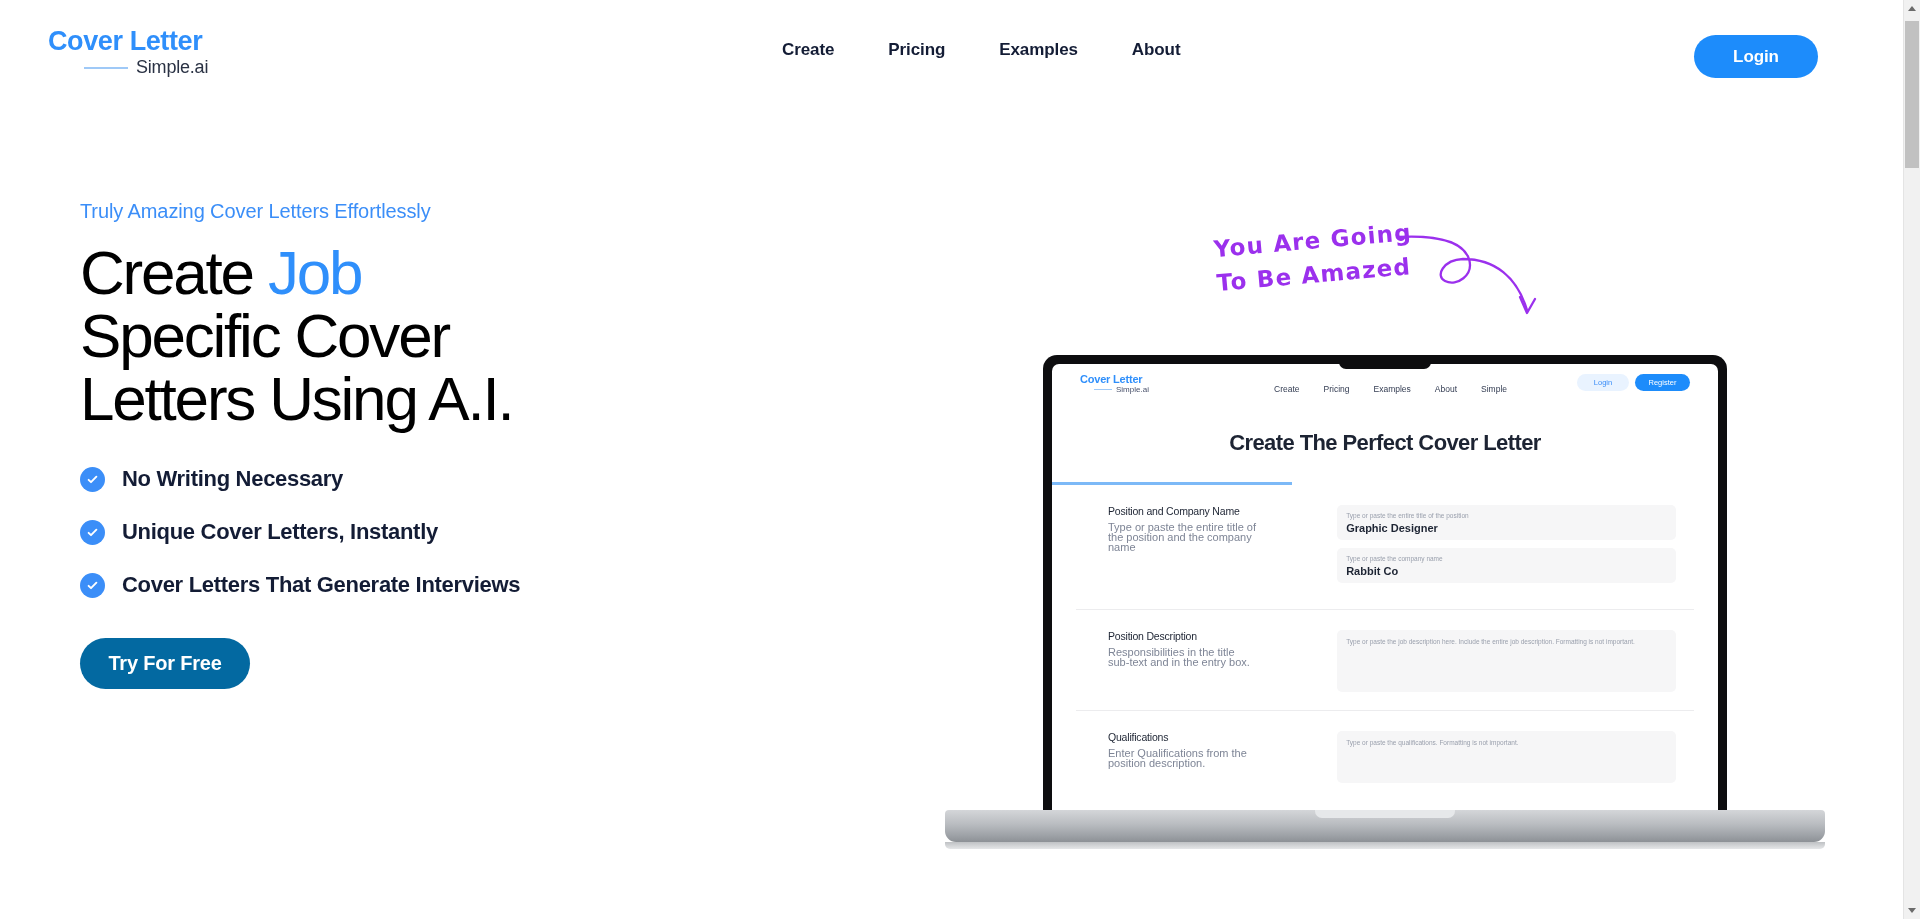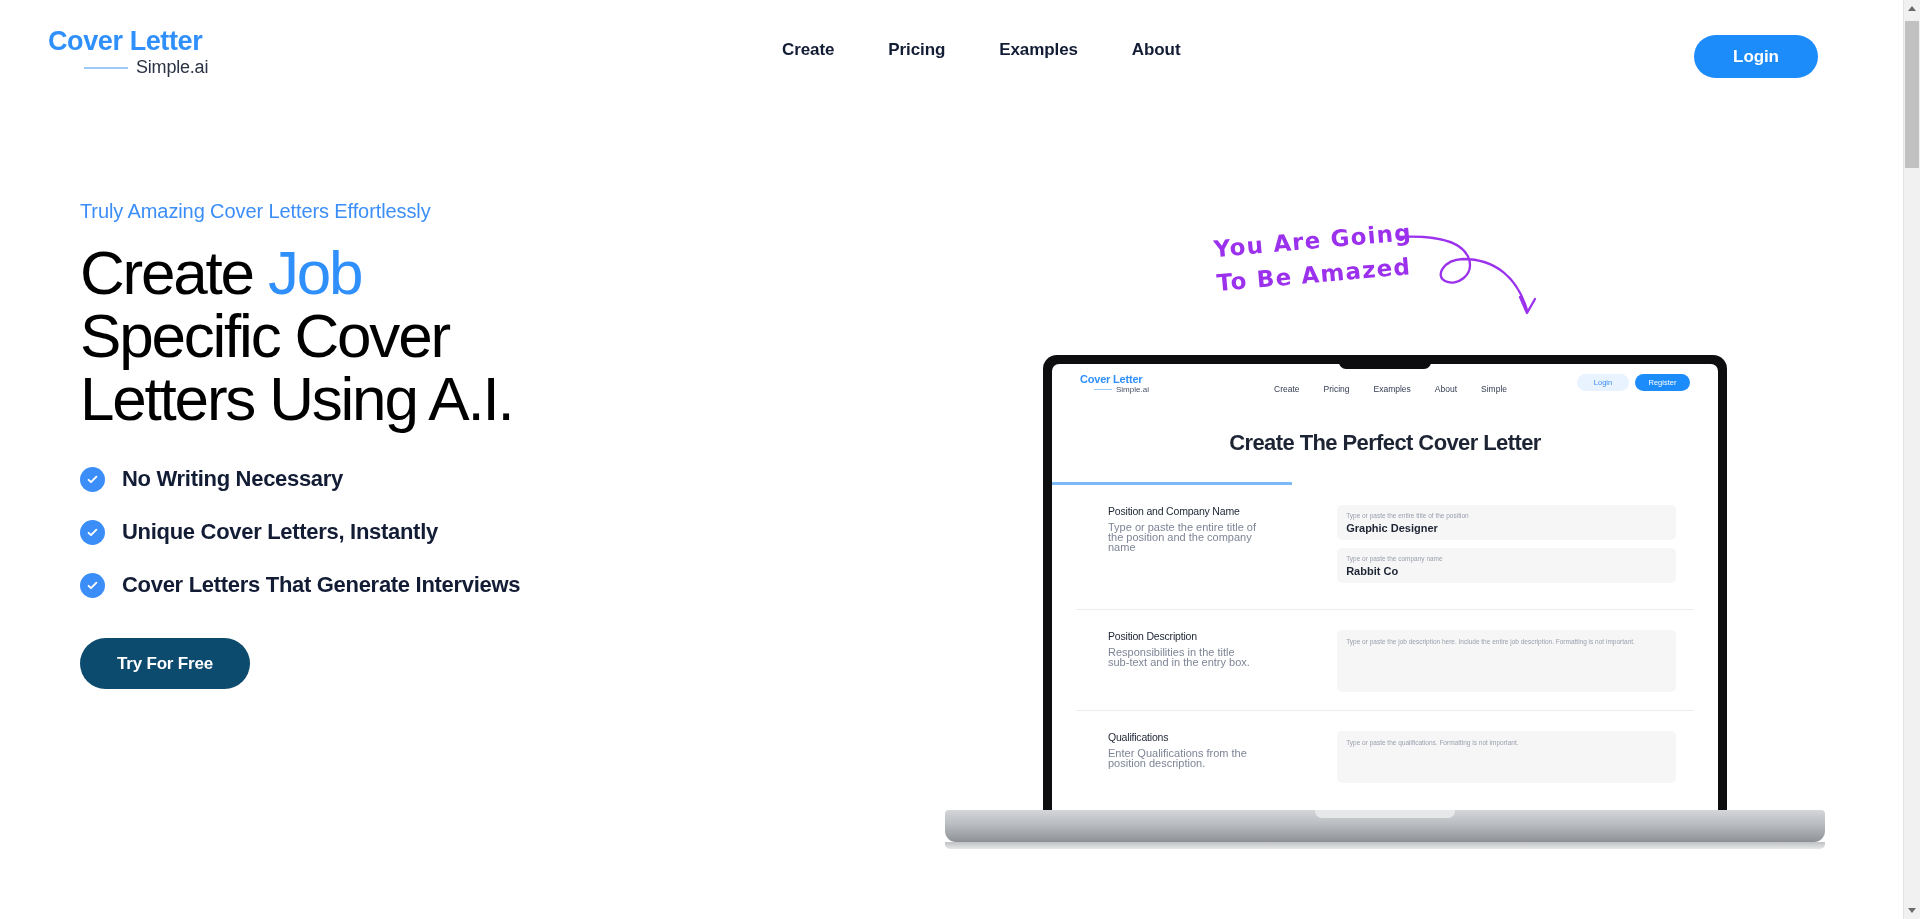--- a/index.html
+++ b/index.html
@@ -142,23 +142,23 @@
     font-size: 22px;
     font-weight: bold;
     color: #131c35;
     letter-spacing: -0.3px;
   }
 
   .cta-btn {
     width: 170px;
     height: 51px;
     border-radius: 26px;
-    background: #0c4a6e;
+    background: #0369a1;
     color: #fff;
-    font-size: 17px;
+    font-size: 20px;
     font-weight: bold;
     border: none;
     cursor: pointer;
     display: flex;
     align-items: center;
     justify-content: center;
     letter-spacing: -0.2px;
   }
 
   

